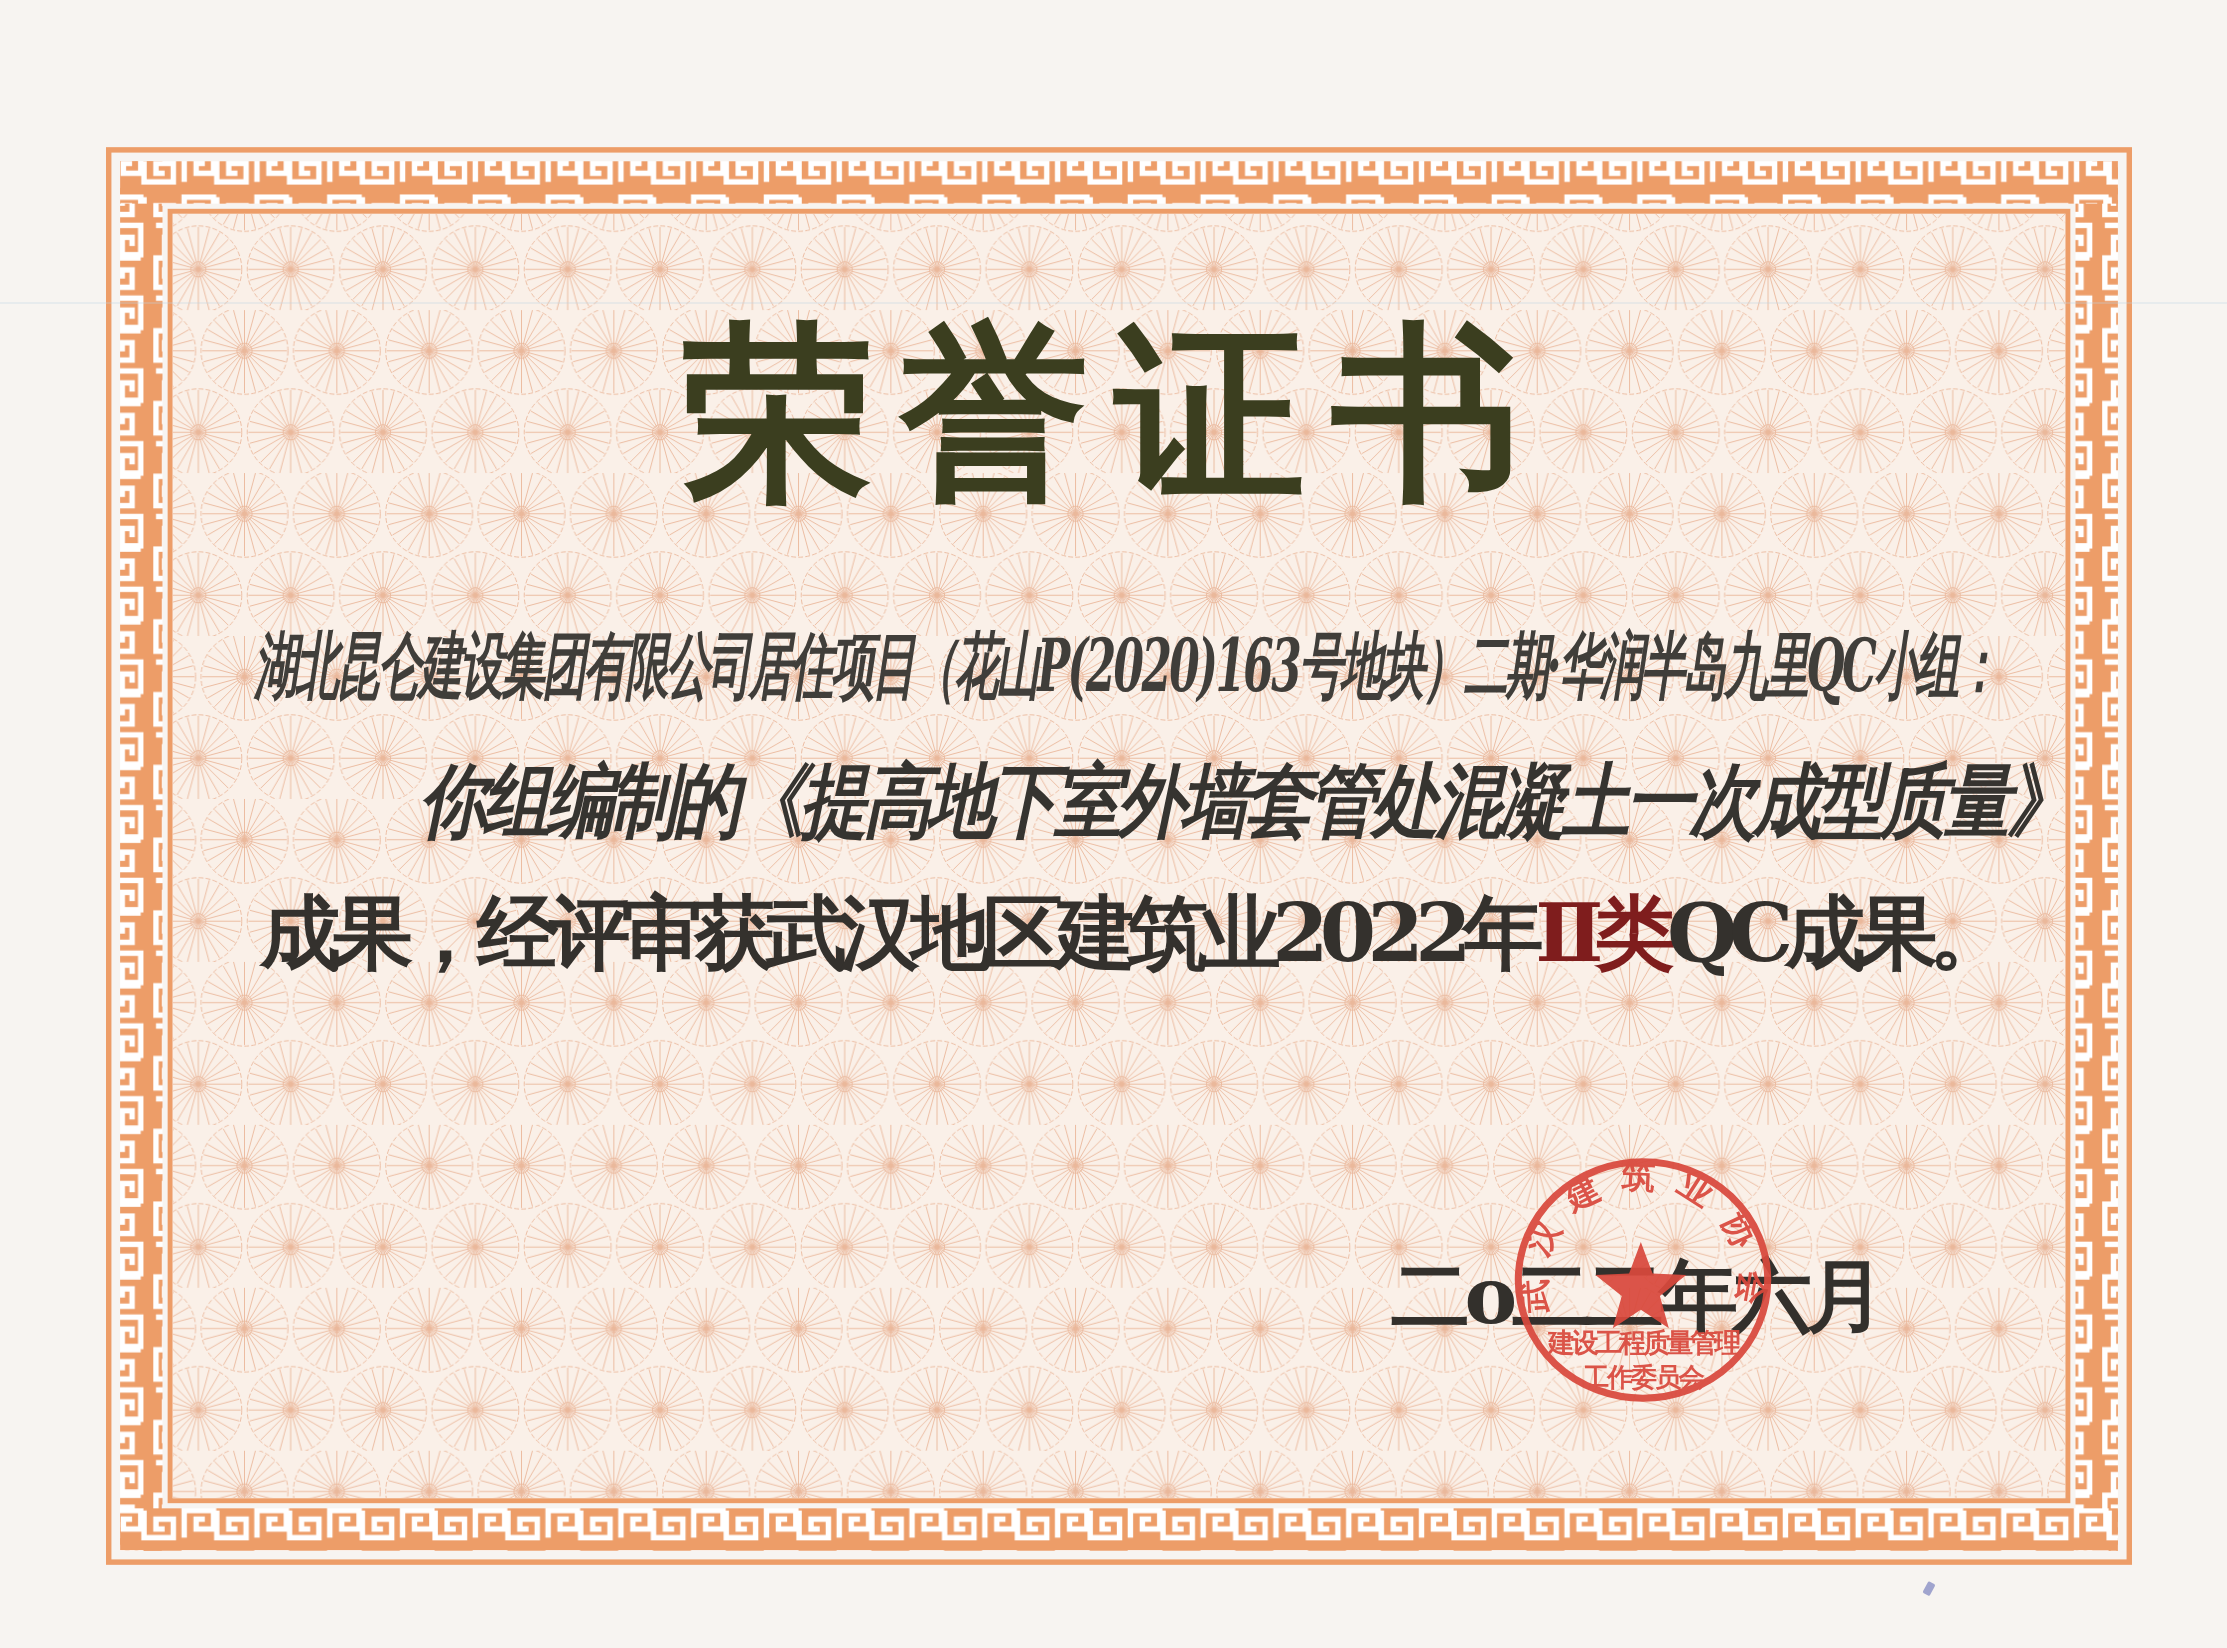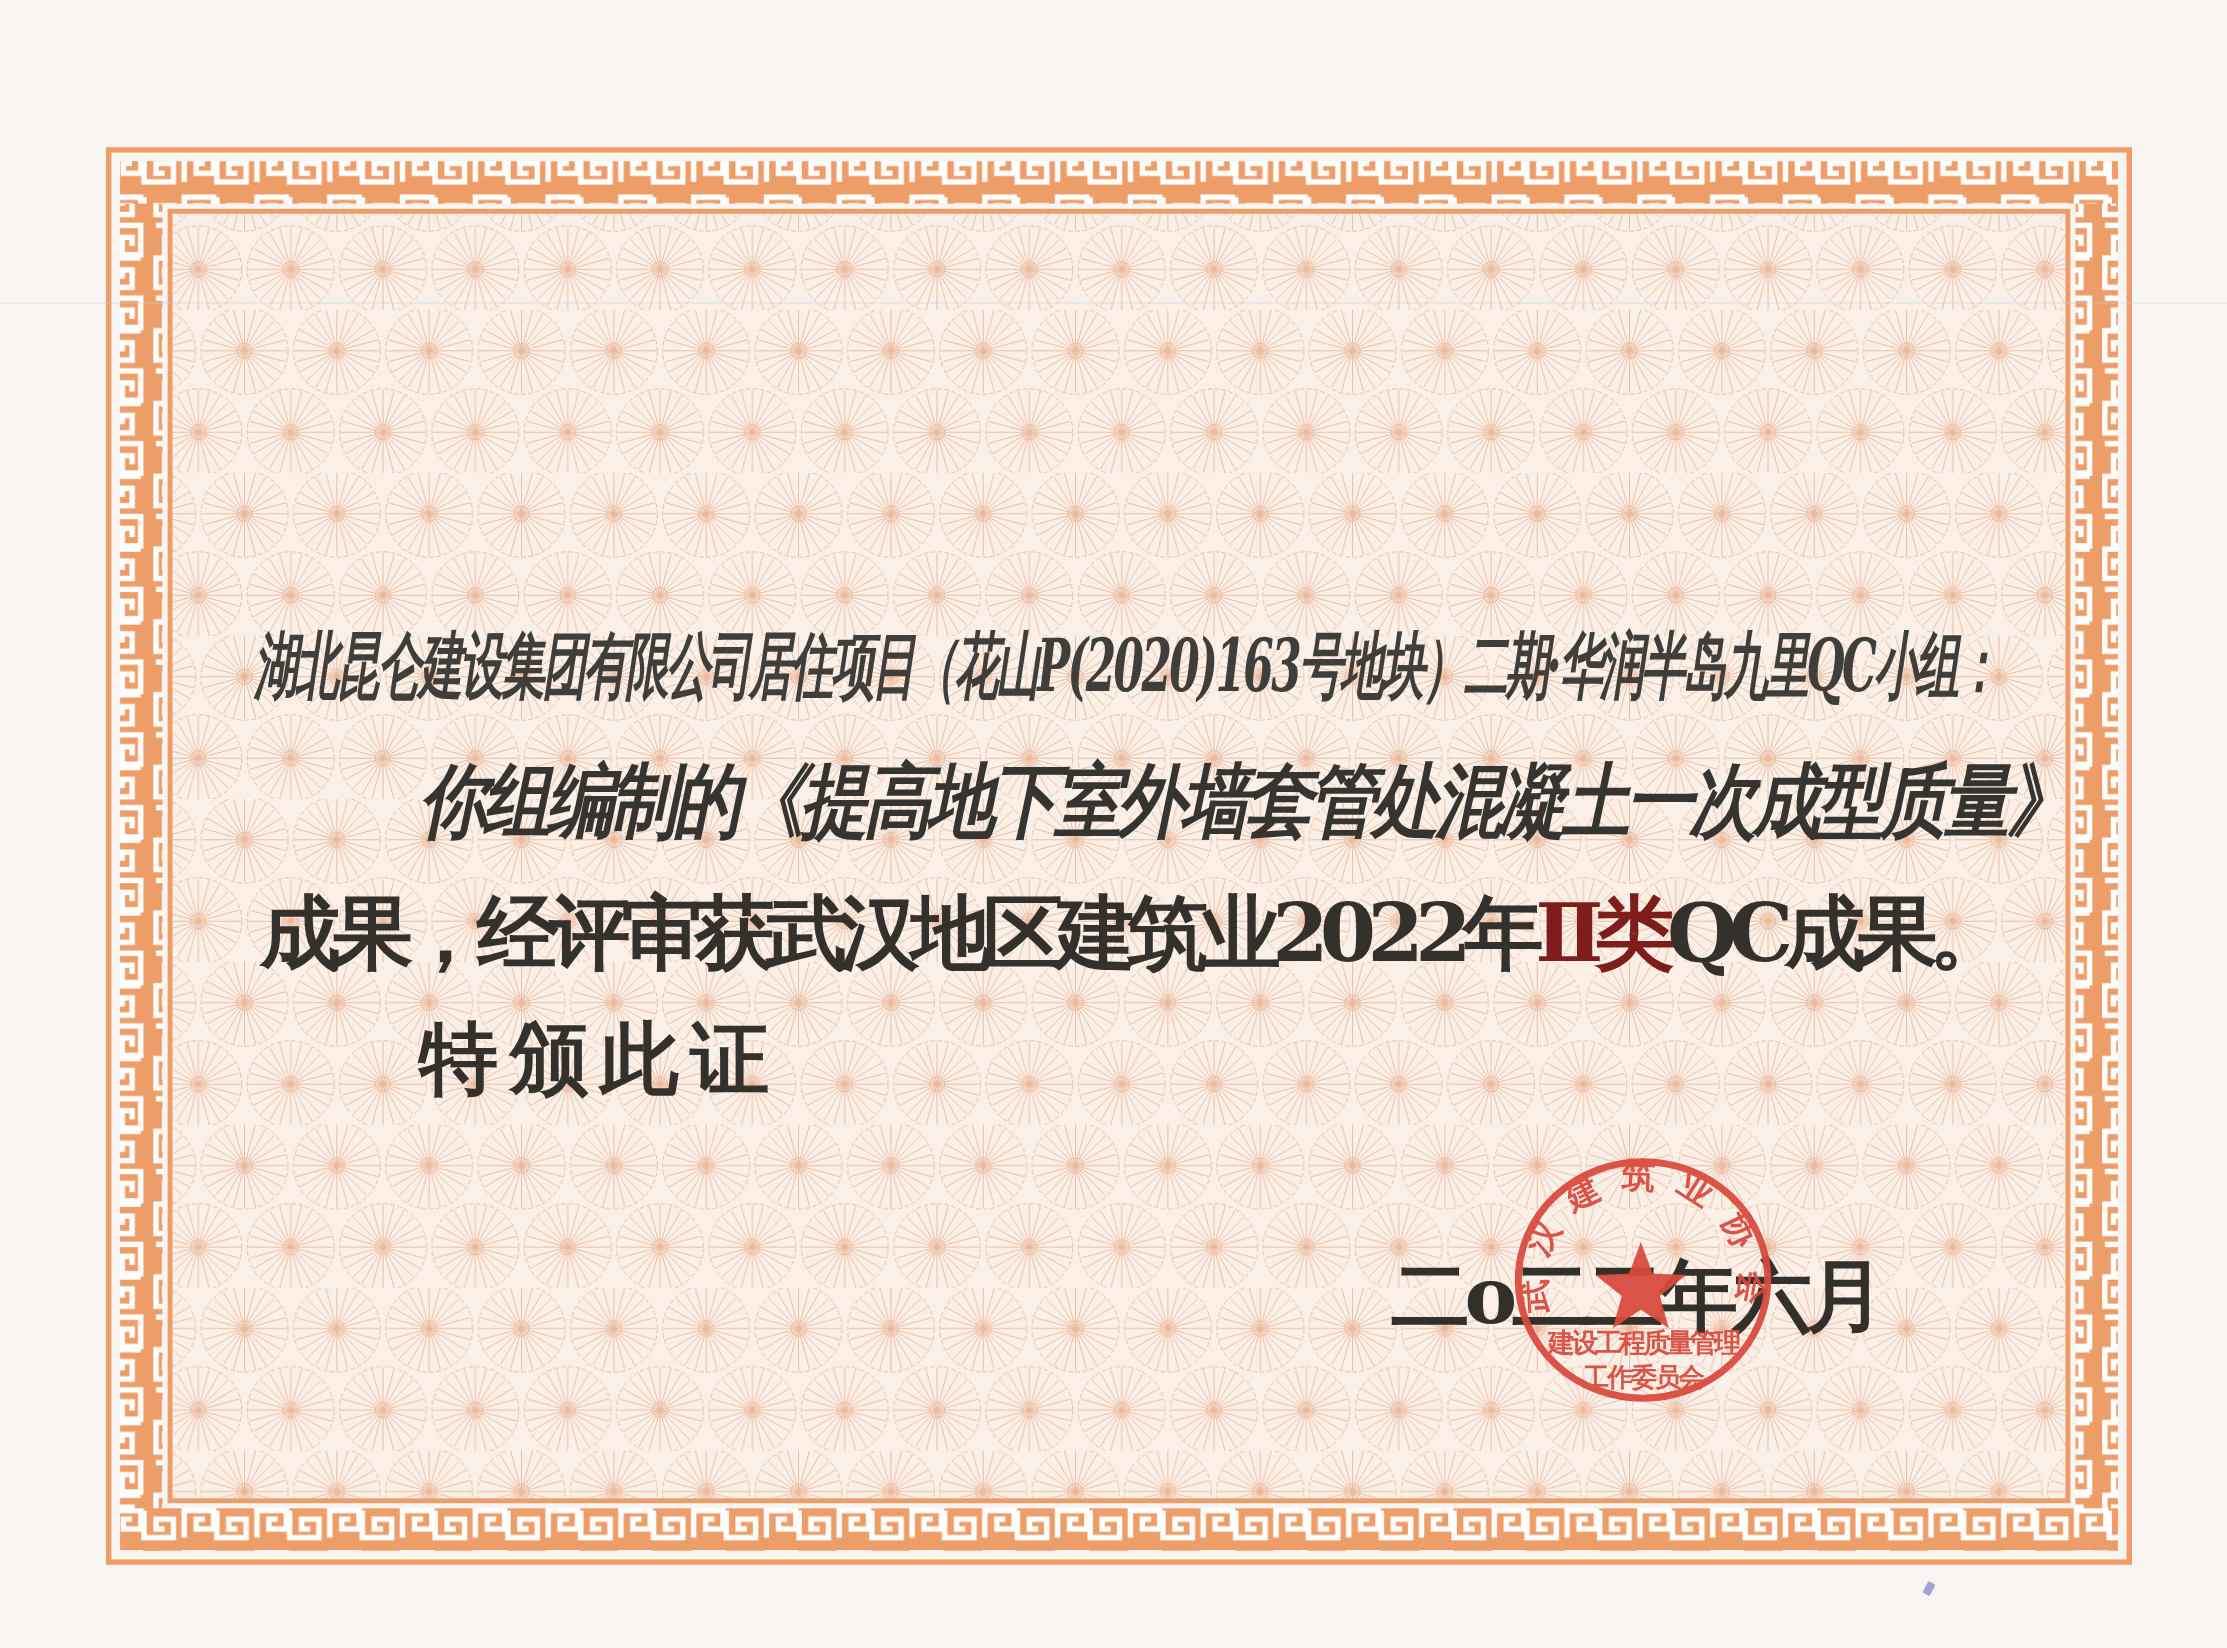--- a/index.html
+++ b/index.html
@@ -101,28 +101,28 @@
     <g>
       <rect x="26" y="26" width="78" height="2558" fill="url(#meanderV)"></rect>
       <rect x="3626" y="26" width="78" height="2558" fill="url(#meanderV)"></rect>
       <rect x="26" y="26" width="3678" height="78" fill="url(#meanderH)"></rect>
       <rect x="26" y="2506" width="3678" height="78" fill="url(#meanderH)"></rect>
     </g>
 
     <rect x="118" y="118" width="3494" height="2374" fill="none" stroke="#ED9D68" stroke-width="9"></rect>
   </svg>
 
+  <div class="txt title">荣誉证书</div>
 
   <div class="txt recipient">湖北昆仑建设集团有限公司居住项目（花山P(2020)163号地块）二期·华润半岛九里QC小组：</div>
 
   <div class="txt bodyline2">你组编制的《提高地下室外墙套管处混凝土一次成型质量》</div>
 
   <div class="txt bodyline3"><span>成果，经评审获武汉地区建筑业2022年</span><span class="grade">Ⅱ类</span><span>QC成果。</span></div>
 
-  <div class="txt bodyline4">特颁此证</div>
 
   <div class="txt datetxt">二o二二年六月</div>
 
   <svg class="stamp" viewBox="0 0 474 450">
     <defs>
       <path id="arcPath" d="M81,310 A180,170 0 1 1 393,310" fill="none"></path>
     </defs>
     <ellipse cx="237" cy="225" rx="230" ry="218" fill="none" stroke="#D9493D" stroke-width="13"></ellipse>
     <polygon fill="#D9493D" points="233,155 254.7,213.1 316.7,215.8 268.2,254.4 284.7,314.2 233,280 181.3,314.2 197.8,254.4 149.3,215.8 211.3,213.1"></polygon>
     <text font-family="DejaVu Sans, sans-serif" font-weight="bold" font-size="62" fill="#D9493D" letter-spacing="36">

